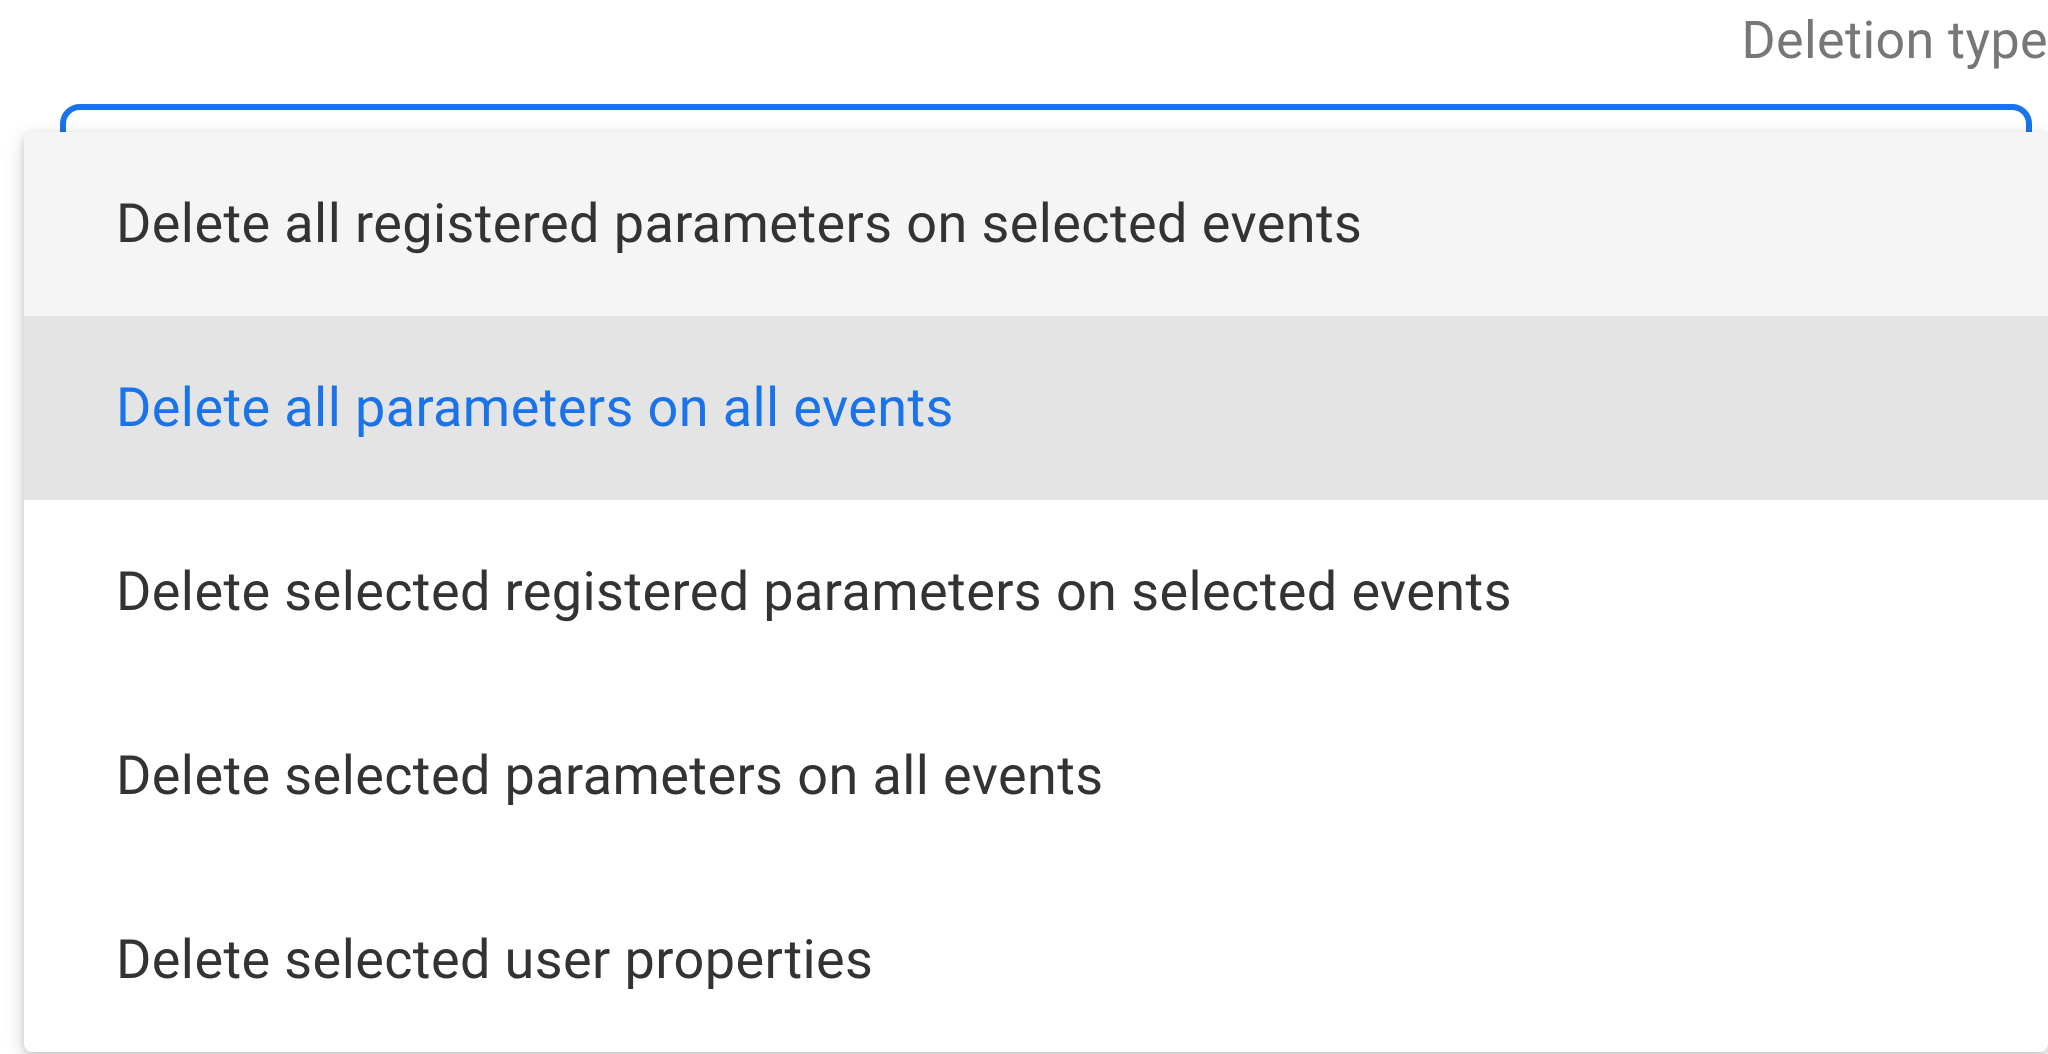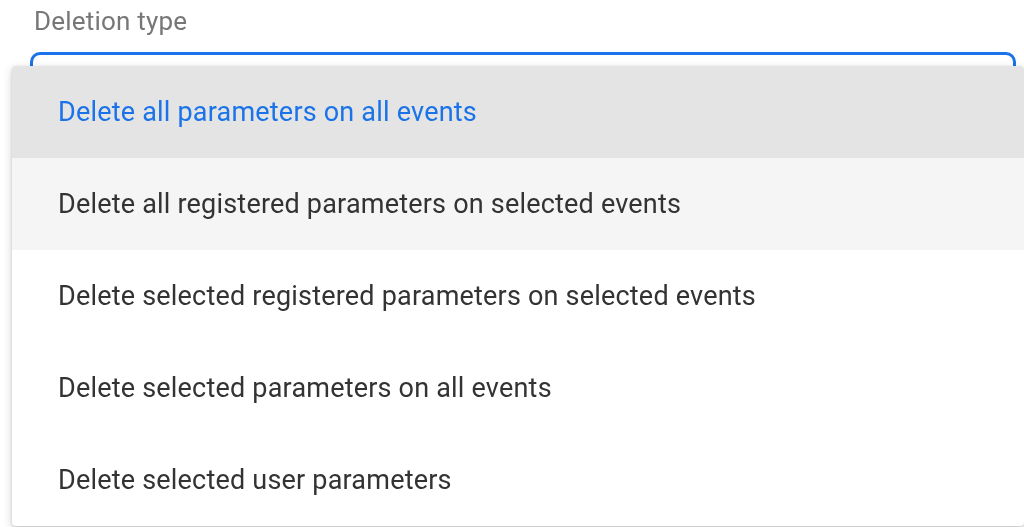--- a/index.html
+++ b/index.html
@@ -17,20 +17,21 @@
     }
     .container {
       padding: 0;
     }
     .field-label {
       color: #777;
       font-size: 26px;
       font-weight: 400;
       padding: 6px 0 14px 34px;
       letter-spacing: 0.2px;
+      text-align: right;
     }
     .select-frame {
       position: absolute;
       top: 52px;
       left: 30px;
       right: 8px;
       border: 3px solid #1a73e8;
       border-radius: 10px;
       height: 60px;
       background: transparent;
@@ -64,29 +65,29 @@
       background: #f5f5f5;
     }
   </style>
 </head>
 <body>
 
 <div class="container">
   <div class="field-label">Deletion type</div>
   <div class="select-frame"></div>
   <div class="dropdown-panel">
+    <div class="dropdown-option hovered">
+      <span>Delete all registered parameters on selected events</span>
+    </div>
     <div class="dropdown-option selected">
       <span>Delete all parameters on all events</span>
-    </div>
-    <div class="dropdown-option hovered">
-      <span>Delete all registered parameters on selected events</span>
     </div>
     <div class="dropdown-option">
       <span>Delete selected registered parameters on selected events</span>
     </div>
     <div class="dropdown-option">
       <span>Delete selected parameters on all events</span>
     </div>
     <div class="dropdown-option">
-      <span>Delete selected user parameters</span>
+      <span>Delete selected user properties</span>
     </div>
   </div>
 </div>
 
 </body></html>

